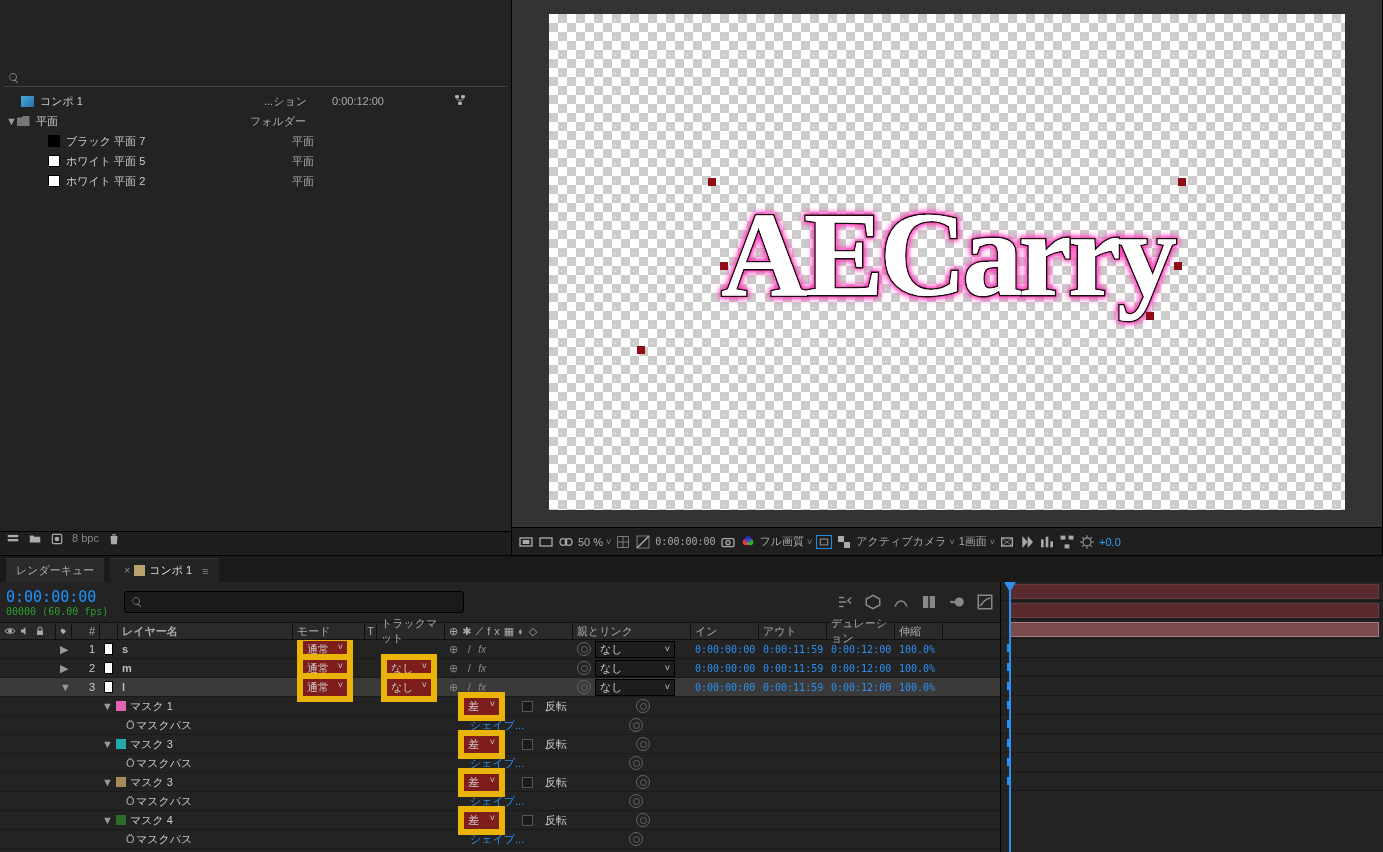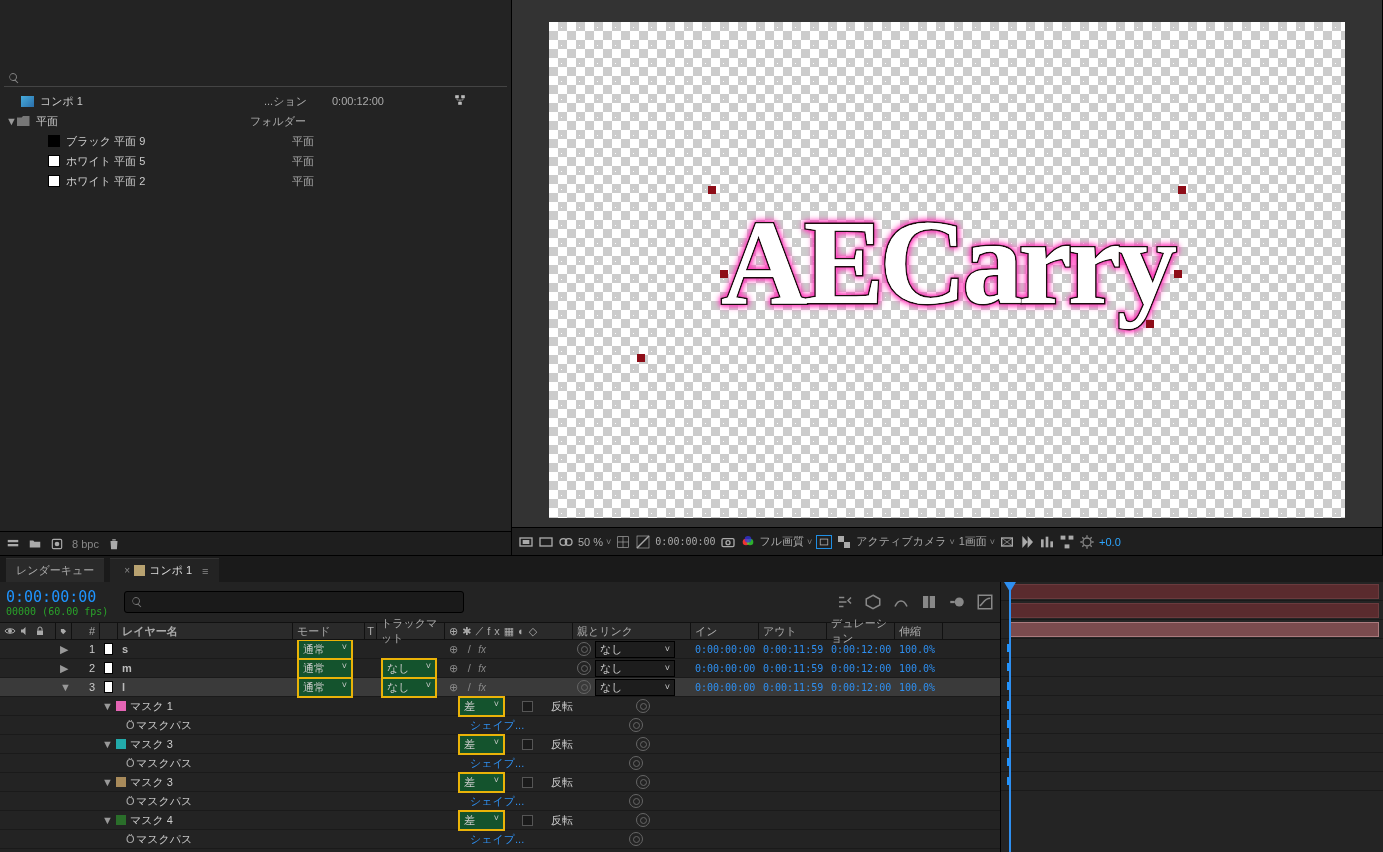--- a/index.html
+++ b/index.html
@@ -31,27 +31,27 @@
 .sw-white { background: #fff; }
 .proj-row .c1 { flex: 0 0 244px; display: flex; align-items: center; }
 .proj-row .c2 { flex: 0 0 68px; color: #aaa; }
 .proj-row .c3 { flex: 0 0 82px; color: #aaa; }
 .proj-row .c4 { flex: 0 0 40px; }
 .proj-row .c5 { flex: 1; color: #aaa; }
 .tw { width: 10px; color: #999; }
 .indent1 { padding-left: 20px; }
 .indent2 { padding-left: 48px; }
 .flow-icon { width: 12px; height: 12px; }
-.proj-footer { height: 24px; background: #1e1e1e; border-top: 1px solid #000; display: flex; align-items: center; padding: 0 6px; gap: 8px; color: #888; margin-top: 18px; }
+.proj-footer { height: 24px; background: #1e1e1e; border-top: 1px solid #000; display: flex; align-items: flex-start; padding: 0 6px; gap: 8px; color: #888; margin-top: 18px; }
 .proj-footer .spacer { flex: 1; }
 .ficon { width: 14px; height: 14px; fill: #aaa; }
 
 
 .viewer { background: #252525; display: flex; flex-direction: column; border-right: 1px solid #000; }
-.canvas-wrap { flex: 1; background: #333; display: flex; align-items: flex-start; justify-content: center; padding-top: 20px; position: relative; overflow: hidden; }
+.canvas-wrap { flex: 1; background: #333; display: flex; align-items: flex-start; justify-content: center; padding-top: 12px; position: relative; overflow: hidden; }
 .canvas { width: 800px; height: 500px; position: relative; background: #fff;
   border: 2px solid #333;
   background-image:
     linear-gradient(45deg,#ccc 25%,transparent 25%),linear-gradient(-45deg,#ccc 25%,transparent 25%),
     linear-gradient(45deg,transparent 75%,#ccc 75%),linear-gradient(-45deg,transparent 75%,#ccc 75%);
   background-size: 18px 18px; background-position: 0 0,0 9px,9px -9px,-9px 0;
 }
 .text-layer { position: absolute; left: 50%; top: 50%; transform: translate(-50%,-55%); }
 .text-layer .big { font-family: 'Times New Roman', serif; font-size: 120px; font-weight: bold; color: #fff;
   -webkit-text-stroke: 3px #1a0c0e; paint-order: stroke fill;
@@ -105,21 +105,21 @@
 .col-parent { width: 118px; }
 .col-in { width: 68px; }
 .col-out { width: 68px; }
 .col-dur { width: 68px; }
 .col-stretch { width: 48px; }
 
 .tl-rows { flex: 1; overflow: hidden; }
 .tlr { height: 19px; display: flex; align-items: center; border-bottom: 1px solid #1a1a1a; }
 .tlr.sel { background: #3a3a3a; }
 .tlr > div { border-right: 1px solid transparent; padding: 0 4px; display: flex; align-items: center; }
-.mode-sel { background: #14532d; border: 2px solid #eab308; padding: 1px 4px; width: 56px; display: inline-flex; justify-content: space-between; }
+.mode-sel { background: #7f1d1d; border: 6px solid #eab308; padding: 1px 4px; width: 56px; display: inline-flex; justify-content: space-between; }
 .idx-red { width: 12px; height: 12px; background: #b22; margin-right: 2px; }
 .lbl-sw { width: 12px; height: 12px; border: 1px solid #000; }
 .layer-text { color: #bbb; }
 .tc-blue { color: #2e8ff0; font-family: monospace; font-size: 10px; }
 .tc-blue.pct { color: #2e8ff0; }
 
 .switch-cell { width: 128px; display: flex; align-items: center; gap: 2px; color: #888; }
 .sw-sun { font-size: 11px; }
 .sw-slash { width: 14px; text-align: center; }
 .sw-fx { font-style: italic; font-size: 10px; }
@@ -131,21 +131,21 @@
 
 .maskrow { padding-left: 98px; }
 .maskrow .mtw { width: 10px; color: #999; }
 .mask-sw { width: 10px; height: 10px; margin: 0 4px; }
 .mask-pink { background: #e464b4; }
 .mask-teal { background: #2aa; }
 .mask-brown { background: #a88a5a; }
 .mask-green { background: #2a6e2a; }
 .mask-name-area { width: 356px; display: flex; align-items: center; }
 .mask-mode { width: 56px; }
-.mask-inv-cell { width: 60px; display: flex; align-items: center; gap: 4px; margin-left: 8px; justify-content: space-between; }
+.mask-inv-cell { width: 60px; display: flex; align-items: center; gap: 12px; margin-left: 8px; }
 .cb { width: 11px; height: 11px; border: 1px solid #555; background: #1a1a1a; }
 .mask-pick { margin-left: 54px; }
 
 .maskpath { padding-left: 122px; }
 .maskpath .stop { width: 10px; color: #aaa; }
 .maskpath .mplabel { width: 340px; }
 .shape-link { color: #2e8ff0; margin-left: 4px; }
 
 
 .ruler { height: 40px; position: relative; border-bottom: 1px solid #111; background: #232323; }
@@ -204,21 +204,21 @@
             <span>平面</span>
           </span>
         <span class="c2">フォルダー</span>
         <span class="c3"></span>
           <span class="c4"></span>
           <span class="c5"></span>
       </div>
       <div class="proj-row indent2">
         <span class="c1">
             <span class="solid-sw sw-black"></span>
-            <span style="margin-left:6px">ブラック 平面 9</span>
+            <span style="margin-left:6px">ブラック 平面 7</span>
           </span>
         <span class="c2">平面</span>
         <span class="c3"></span>
           <span class="c4"></span>
           <span class="c5"></span>
       </div>
       <div class="proj-row indent2">
         <span class="c1">
             <span class="solid-sw sw-white"></span>
             <span style="margin-left:6px">ホワイト 平面 5</span>

